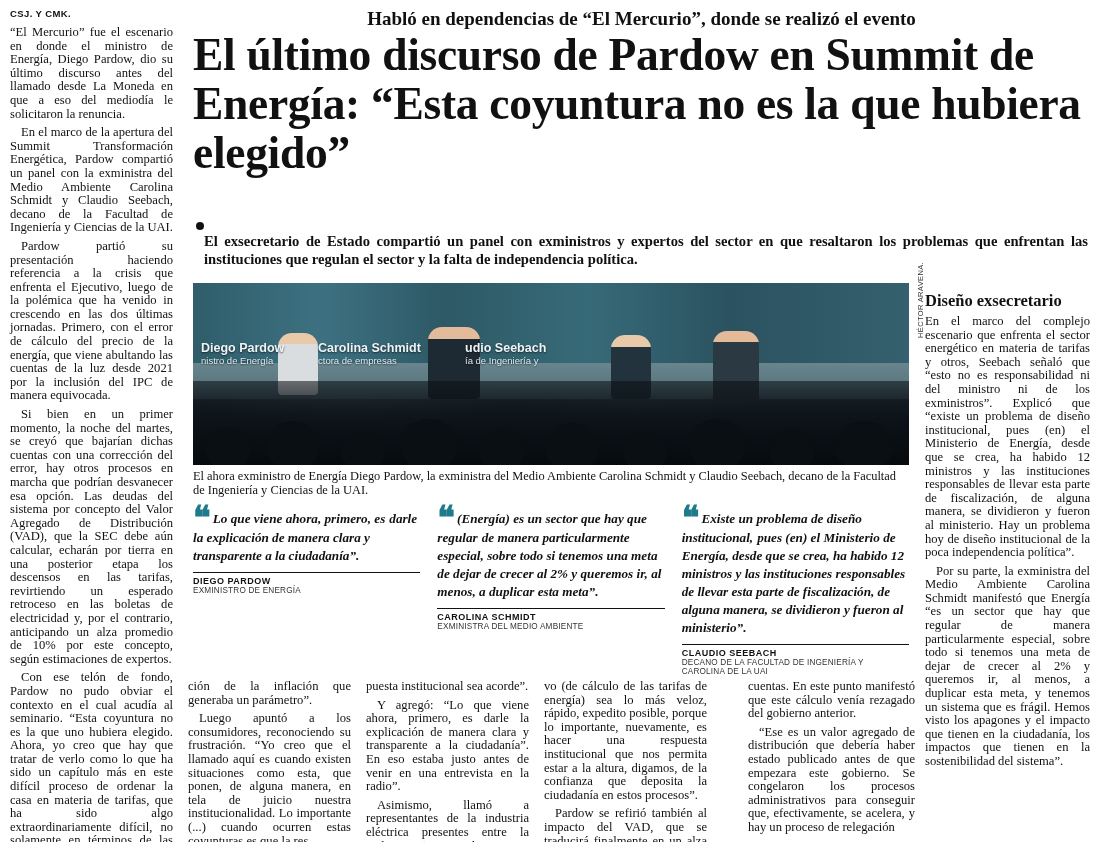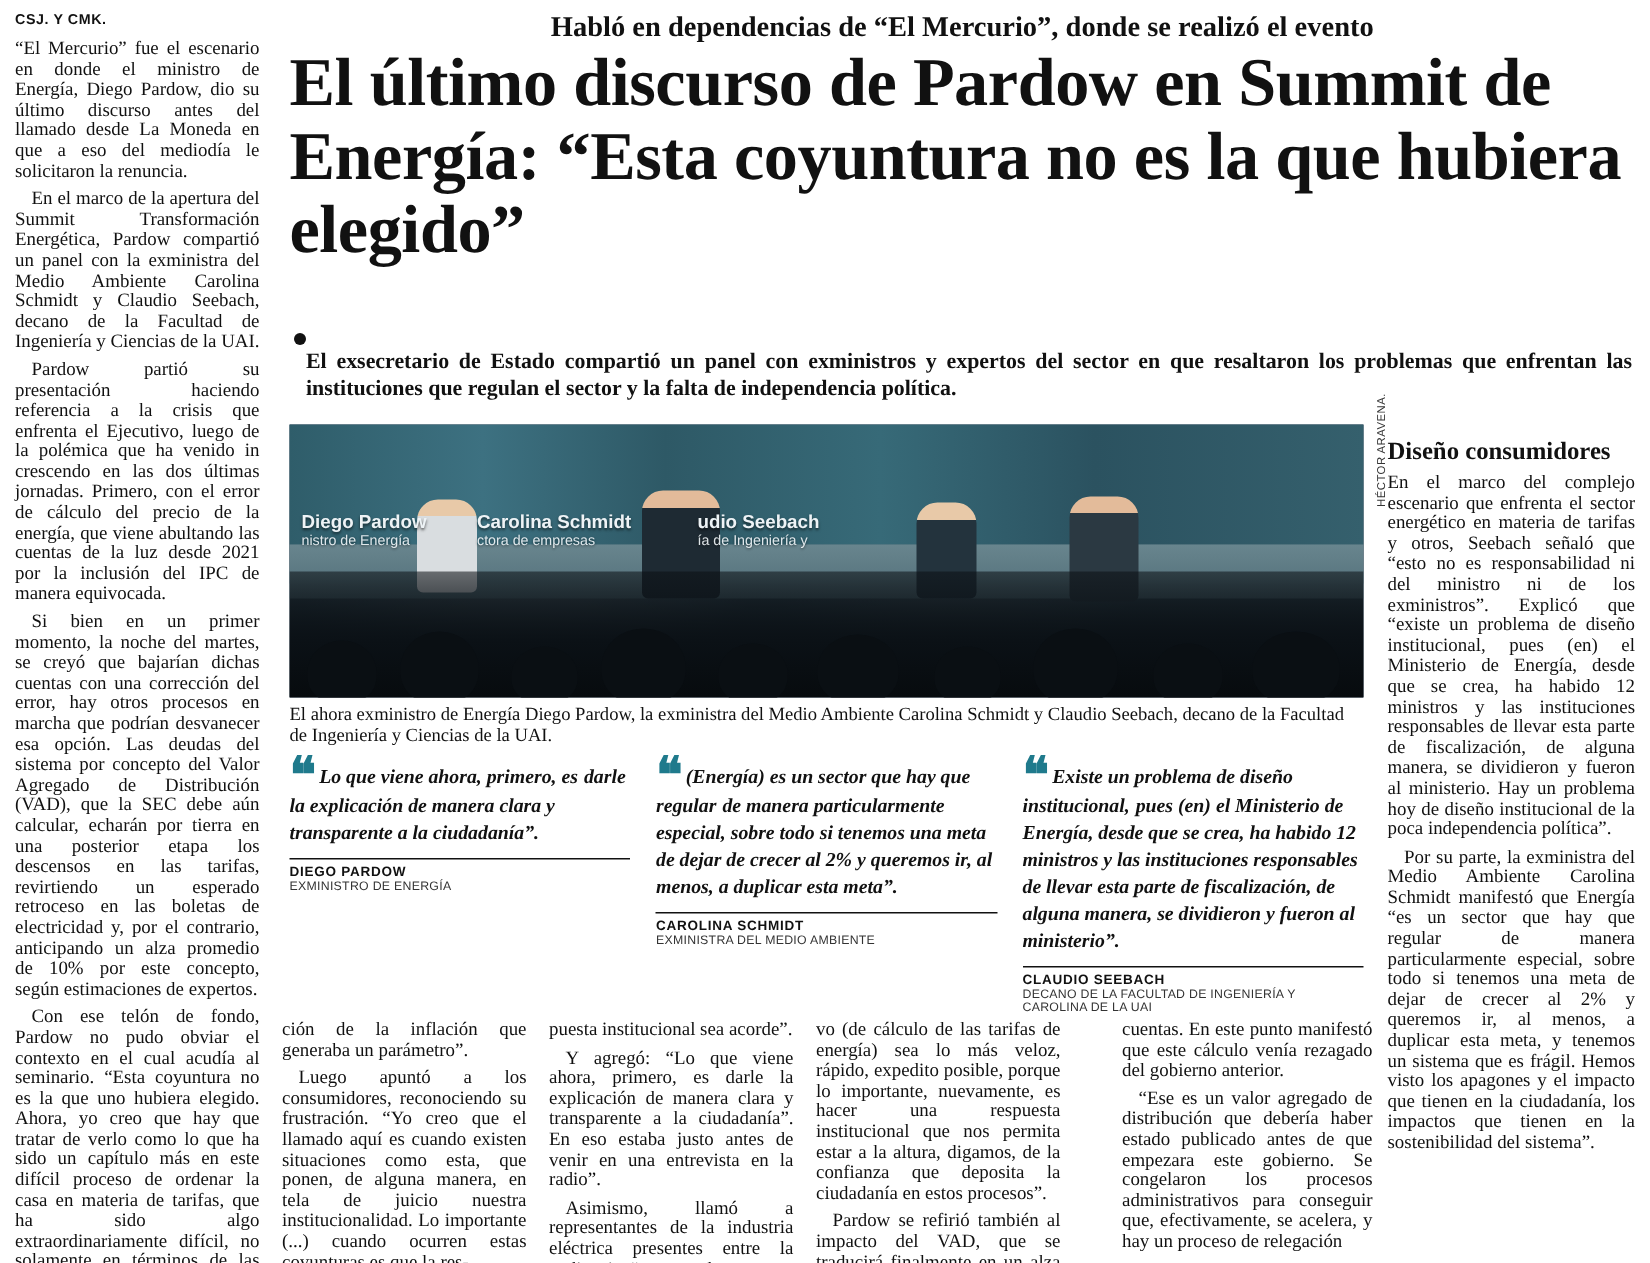--- a/index.html
+++ b/index.html
@@ -344,18 +344,18 @@
       <p class="first">vo (de cálculo de las tarifas de energía) sea lo más veloz, rápido, expedito posible, porque lo importante, nuevamente, es hacer una respuesta institucional que nos permita estar a la altura, digamos, de la confianza que deposita la ciudadanía en estos procesos”.</p>
       <p>Pardow se refirió también al impacto del VAD, que se traducirá finalmente en un alza de las</p>
     </div>
     <div class="col mid-col" style="position:absolute;left:738px;top:0;">
       <p class="first">cuentas. En este punto manifestó que este cálculo venía rezagado del gobierno anterior.</p>
       <p>“Ese es un valor agregado de distribución que debería haber estado publicado antes de que empezara este gobierno. Se congelaron los procesos administrativos para conseguir que, efectivamente, se acelera, y hay un proceso de relegación</p>
     </div>
   </div>
 
   <div class="right-col">
-    <p class="subhead">Diseño consumidores</p>
+    <p class="subhead">Diseño exsecretario</p>
     <p class="first">En el marco del complejo escenario que enfrenta el sector energético en materia de tarifas y otros, Seebach señaló que “esto no es responsabilidad ni del ministro ni de los exministros”. Explicó que “existe un problema de diseño institucional, pues (en) el Ministerio de Energía, desde que se crea, ha habido 12 ministros y las instituciones responsables de llevar esta parte de fiscalización, de alguna manera, se dividieron y fueron al ministerio. Hay un problema hoy de diseño institucional de la poca independencia política”.</p>
     <p>Por su parte, la exministra del Medio Ambiente Carolina Schmidt manifestó que Energía “es un sector que hay que regular de manera particularmente especial, sobre todo si tenemos una meta de dejar de crecer al 2% y queremos ir, al menos, a duplicar esta meta, y tenemos un sistema que es frágil. Hemos visto los apagones y el impacto que tienen en la ciudadanía, los impactos que tienen en la sostenibilidad del sistema”.</p>
   </div>
 
 </div>
 
 </body></html>

